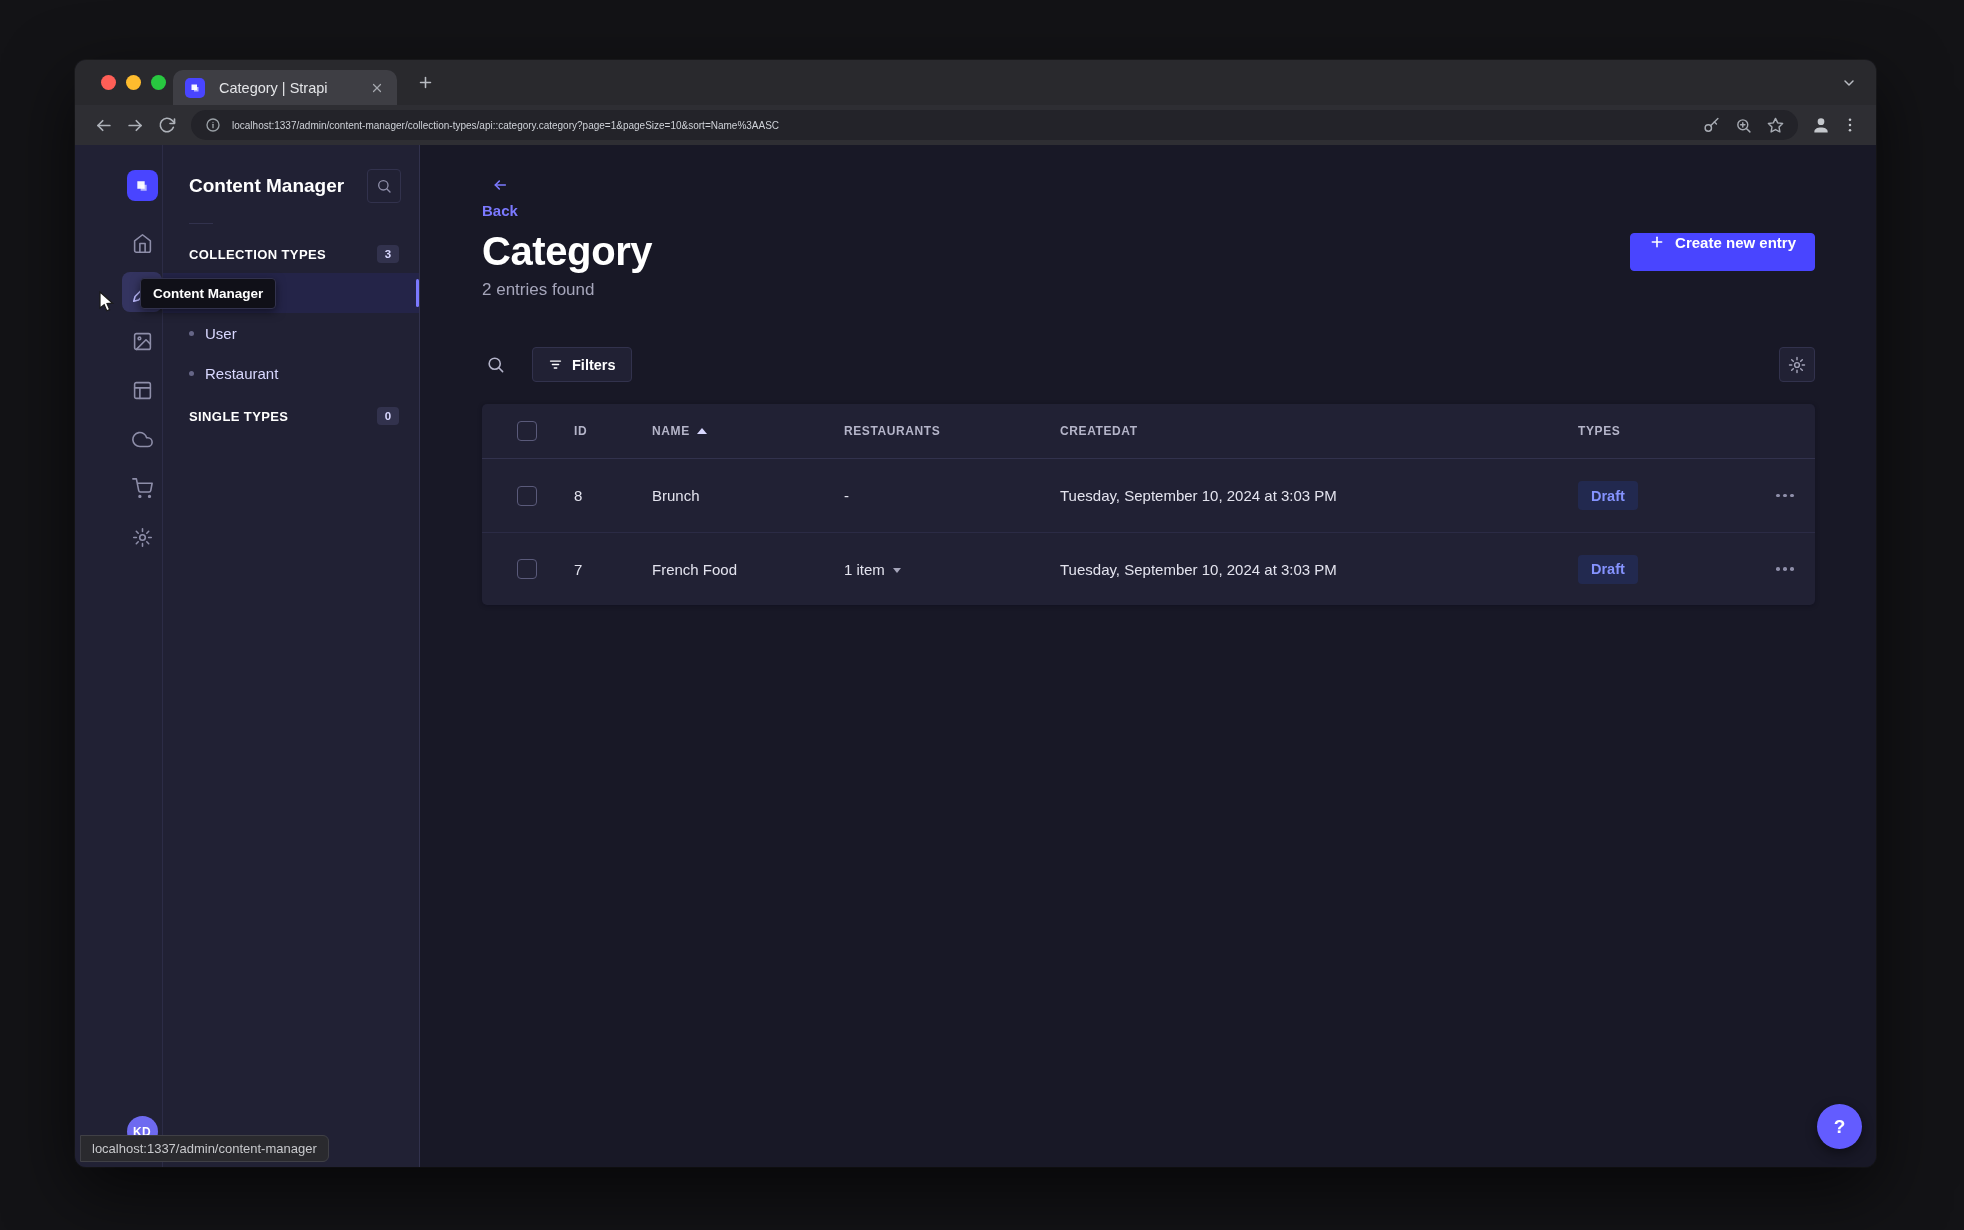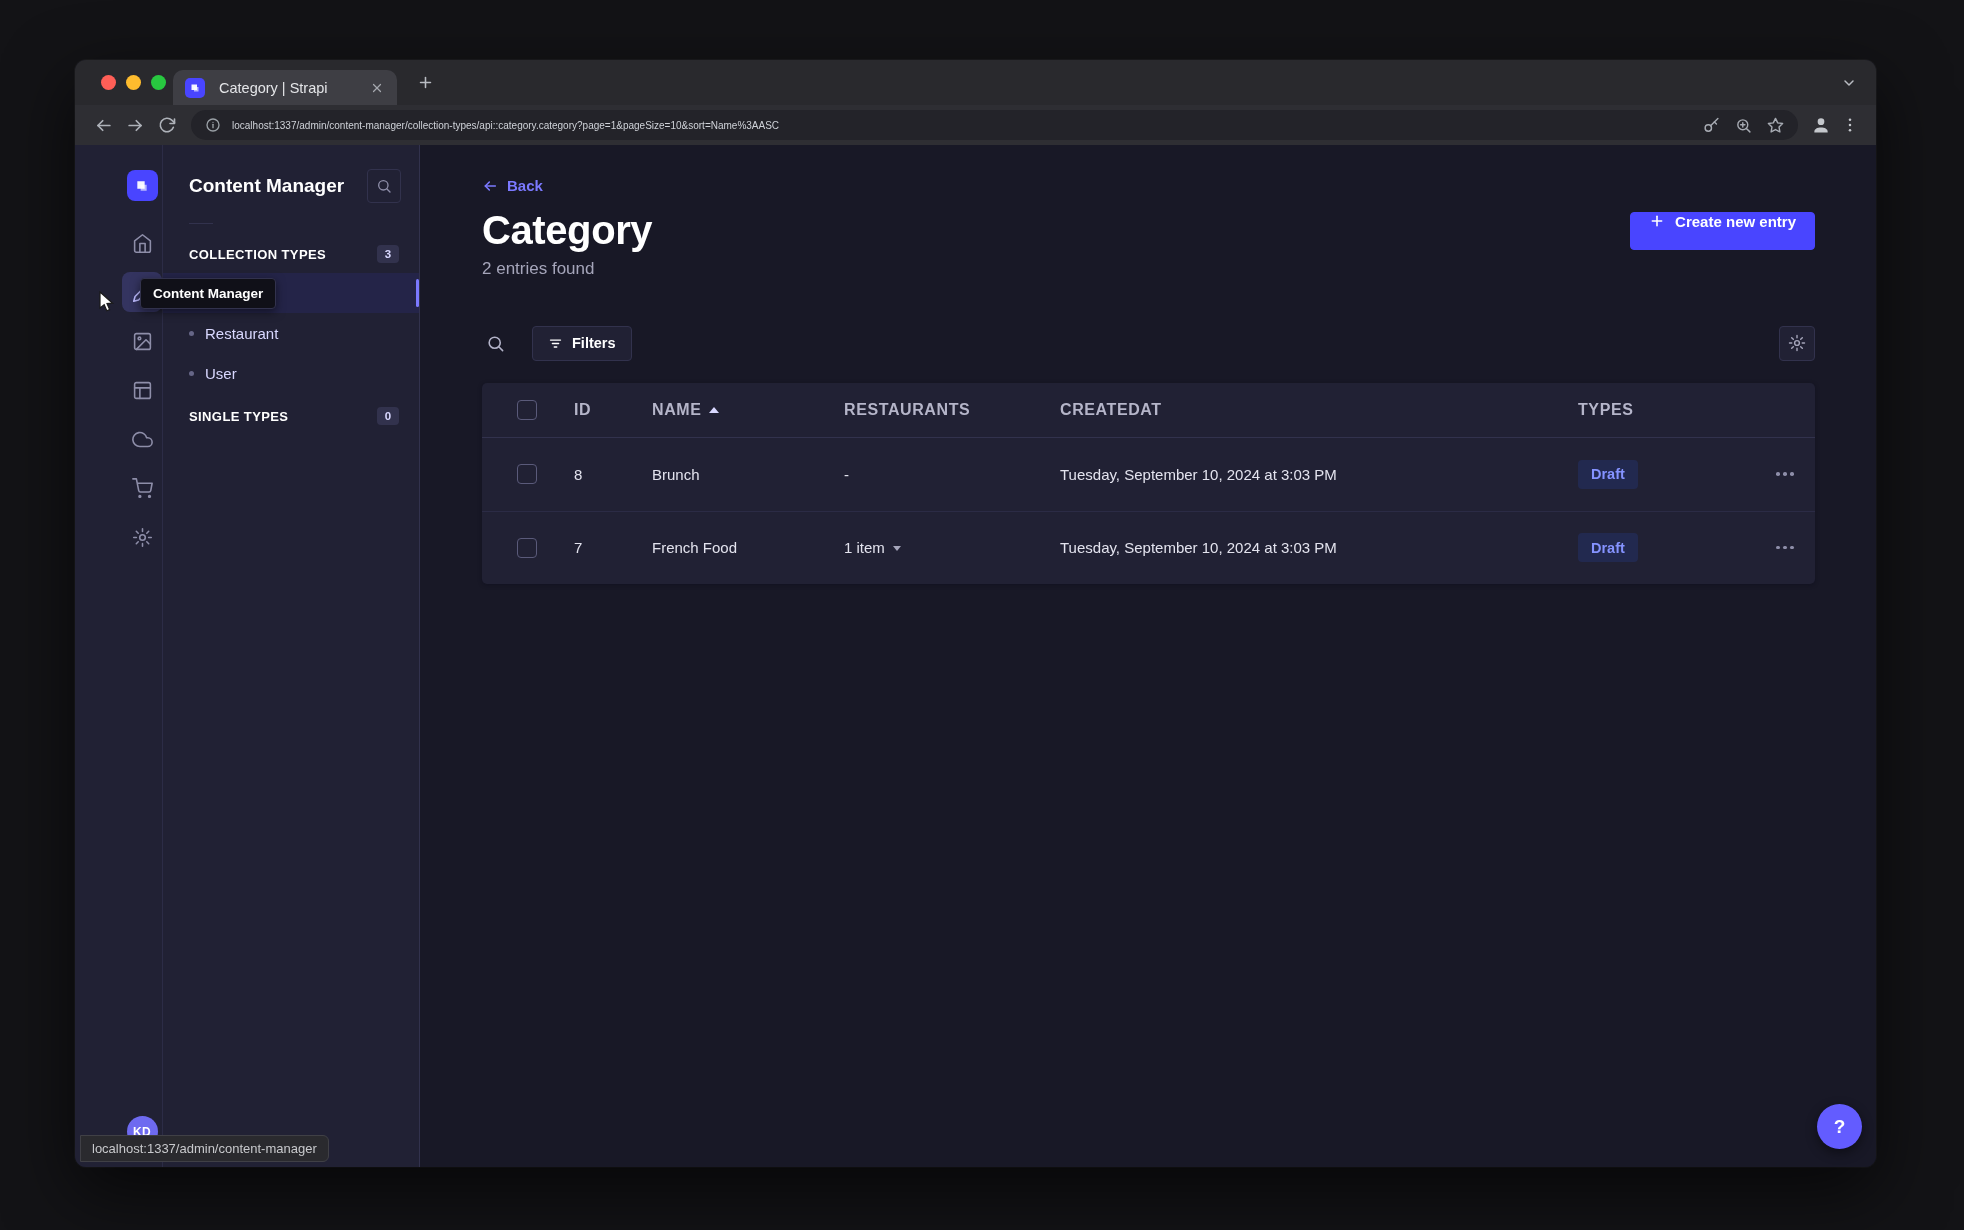--- a/index.html
+++ b/index.html
@@ -76,36 +76,36 @@
   }
   .cursor { position:absolute; left:22px; top:146px; z-index:50; }
   .status-bubble {
     position:absolute; left:5px; bottom:5px; z-index:45;
     background:#2a2a2e; border:1px solid #404046; border-radius:0 6px 6px 0;
     padding:5px 11px; font-size:13px; color:#c8c9cc; white-space:nowrap;
   }
 
   
   .main { flex:1; min-width:0; background:#181826; position:relative; }
-  .back-row { display:inline-flex; align-items:center; gap:9px; margin:32px 0 0 62px; color:#7b79ff; font-size:15px; font-weight:600; cursor:default; }
+  .back-row { display:inline-flex; align-items:center; gap:9px; margin:32px 0 0 62px; color:#7b79ff; font-size:15px; font-weight:600; cursor:default;flex-direction:column; }
   .header-row { display:flex; align-items:flex-start; justify-content:space-between; padding:10px 61px 0 62px; }
   .page-title { font-size:40px; font-weight:700; color:#ffffff; line-height:1.1; letter-spacing:-.4px; }
   .subtitle { margin-top:7px; font-size:17px; color:#a5a5ba; }
   .create-btn { margin-top:4px; height:38px; background:#4945ff; border:1px solid #4945ff; border-radius:4px; color:#fff; font-size:15px; font-weight:600; display:flex; gap:10px; padding:0 18px; font-family:inherit; }
   .actions-row { display:flex; align-items:center; gap:24px; padding:47px 61px 0 62px; }
   .search-icon-btn { width:26px; height:26px; display:grid; place-items:center; color:#b3b3c9; background:none; border:none; }
   .filters-btn { height:35px; background:#212134; border:1px solid #32324d; border-radius:4px; color:#ffffff; font-size:14.5px; font-weight:600; display:flex; align-items:center; gap:9px; padding:0 15px; font-family:inherit; }
   .actions-spacer { flex:1; }
   .cog-btn { width:36px; height:35px; background:#212134; border:1px solid #32324d; border-radius:4px; display:grid; place-items:center; color:#a5a5ba; }
 
   
   .table-card { margin:22px 61px 0 62px; background:#212134; border-radius:5px; box-shadow:0 1px 4px rgba(10,10,25,.45); overflow:hidden; }
   .tgrid { display:grid; grid-template-columns:92px 78px 192px 216px 518px 194px 1fr; align-items:center; }
   .thead { height:55px; border-bottom:1px solid #32324d; }
-  .th { font-size:16px; font-weight:700; color:#b5b5c9; letter-spacing:.6px; }
+  .th { font-size:12px; font-weight:700; color:#b5b5c9; letter-spacing:.6px; }
   .th-sort { display:flex; align-items:center; gap:7px; }
   .tri-up { width:0; height:0; border-left:5px solid transparent; border-right:5px solid transparent; border-bottom:6px solid #d9d8ff; }
   .tr { height:73px; }
   .tr + .tr { border-top:1px solid #2b2b45; }
   .td { font-size:15px; color:#e3e3ee; }
   .checkbox { width:20px; height:20px; border:1.5px solid #5a5a7a; border-radius:4px; margin-left:35px; display:block; background:transparent; }
   .cell-flex { display:flex; align-items:center; gap:8px; }
   .caret-down { width:0; height:0; border-left:4.5px solid transparent; border-right:4.5px solid transparent; border-top:5.5px solid #a5a5ba; margin-top:2px; }
   .status-badge { display:inline-flex; align-items:center; height:29px; padding:0 13px; border-radius:4px; background:#22294f; color:#8593ff; font-size:14.5px; font-weight:700; }
   .row-actions { display:flex; align-items:center; gap:3.5px; padding:6px 4px; border-radius:4px; width:max-content; }
@@ -292,25 +292,25 @@
         <span class="count-badge">3</span>
       </div>
       <ul class="nav-list">
         <li class="nav-item active">
           <span class="bullet"></span>
           <span>Category</span>
           <span class="active-bar"></span>
         </li>
         <li class="nav-item">
           <span class="bullet"></span>
-          <span>Restaurant</span>
+          <span>User</span>
         </li>
         <li class="nav-item">
           <span class="bullet"></span>
-          <span>User</span>
+          <span>Restaurant</span>
         </li>
       </ul>
 
       <div class="section-row" style="padding-top:14px;">
         <span class="section-label">SINGLE TYPES</span>
         <span class="count-badge">0</span>
       </div>
     </div>
 
     <div class="tooltip">Content Manager</div>

